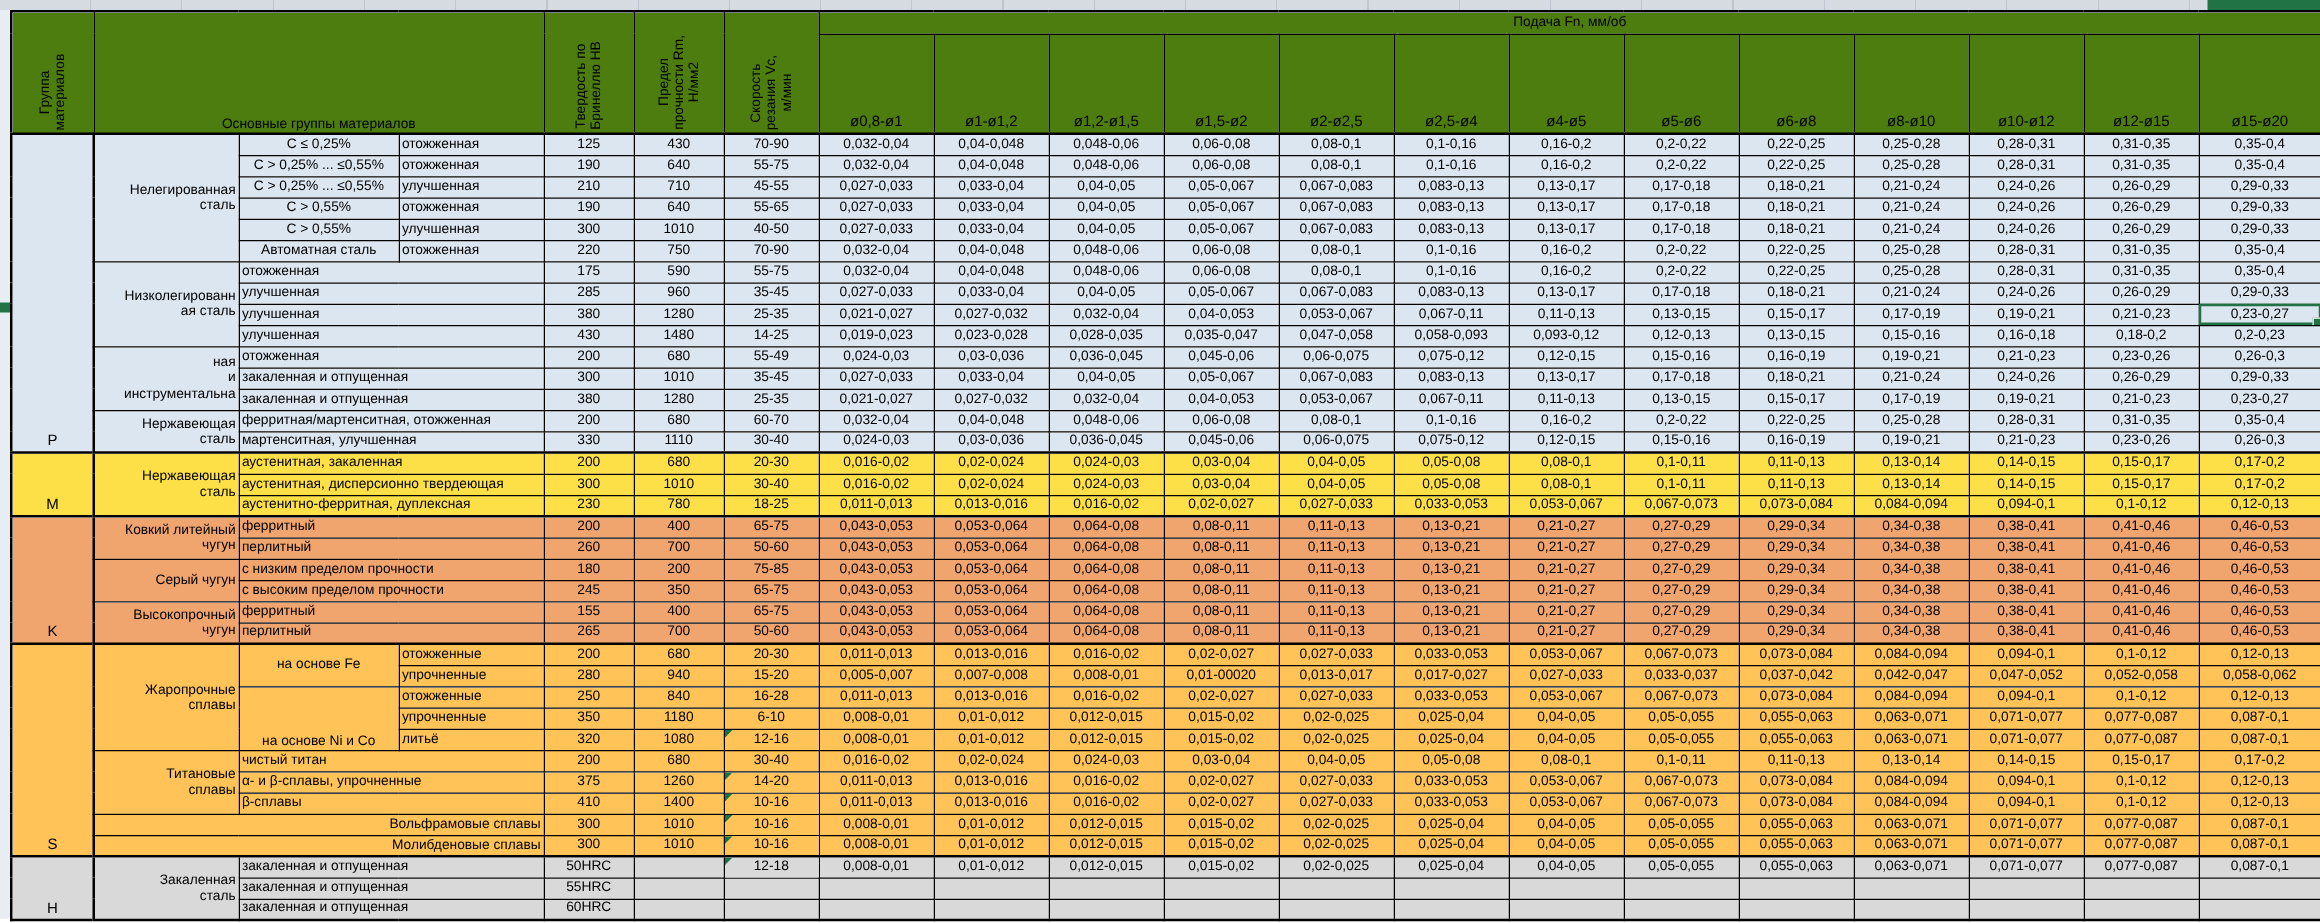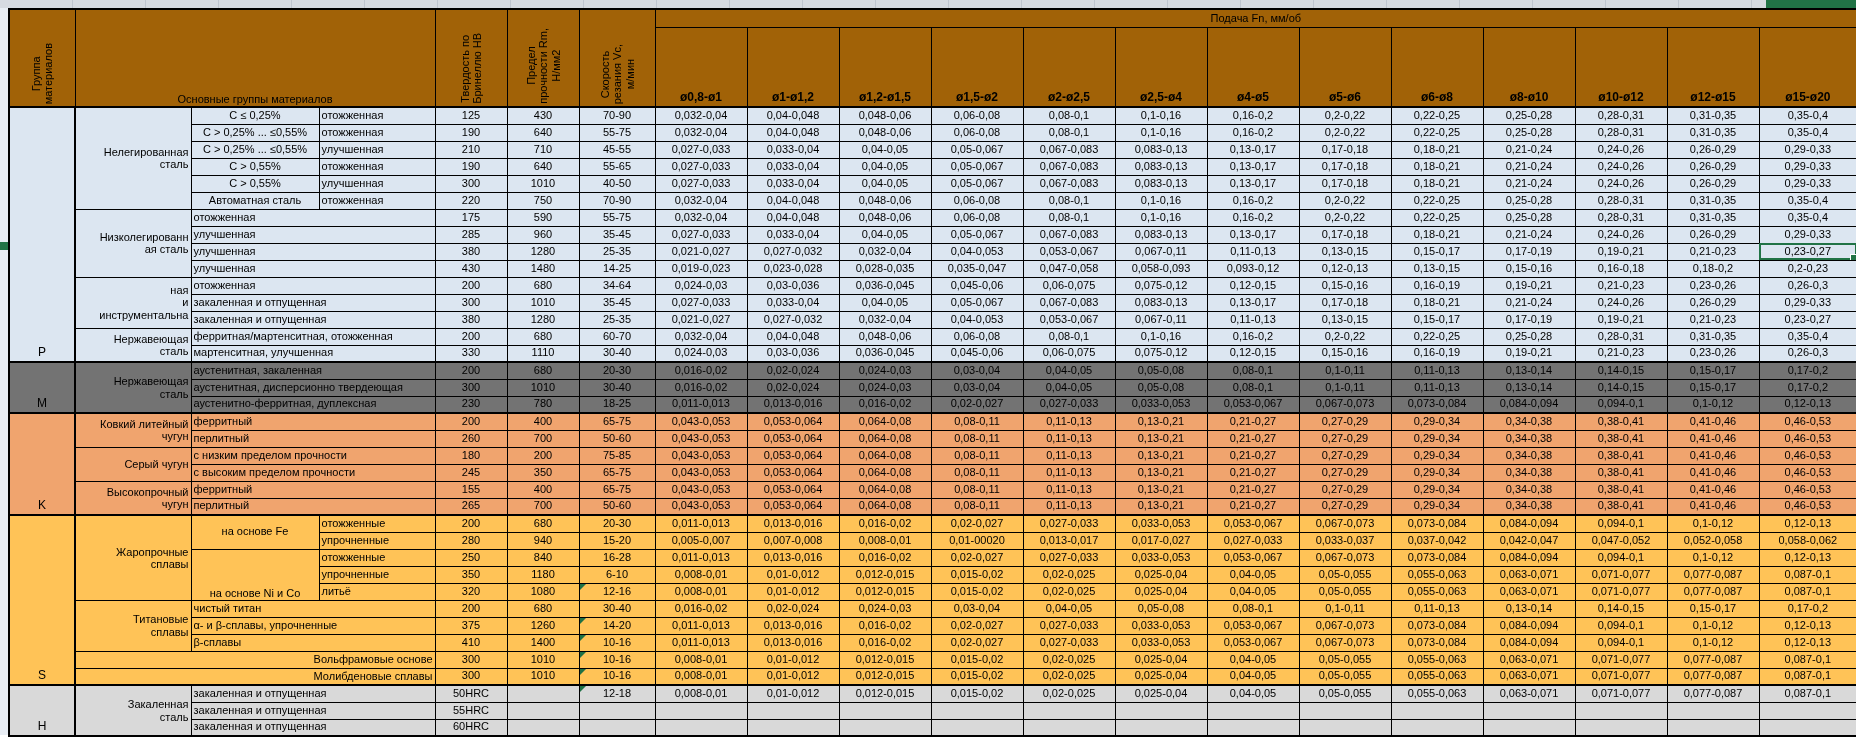--- a/index.html
+++ b/index.html
@@ -7,43 +7,43 @@
        font-family:"Liberation Sans",sans-serif;color:#000;overflow:hidden}
   #top-strip{position:absolute;left:0;top:0;width:1856px;height:8px;
     background:repeating-linear-gradient(to right,#d6dae1 0 72px,#bfc5cf 72px 73px)}
   #col-marker{position:absolute;left:1766px;top:0;width:90px;height:8px;background:#217346}
   #left-strip{position:absolute;left:0;top:8px;width:8px;height:727px;background:#e8edf4}
   #row-marker{position:absolute;left:0;top:242px;width:8px;height:8px;background:#217346}
   #sheet{position:absolute;left:8px;top:8px}
   table{border-collapse:collapse;table-layout:fixed;width:1848px;border:2px solid #000}
   th,td{border:1px solid #000;padding:0 2px;font-size:11px;overflow:hidden;
         white-space:nowrap;font-weight:normal}
-  thead th{background:#a16207}
+  thead th{background:#4d7c0f}
   tr.band{height:18px}
   tr.diam{height:80px}
-  tr.diam th{vertical-align:bottom;text-align:center;font-weight:bold;font-size:12px;padding-bottom:2px}
+  tr.diam th{vertical-align:bottom;text-align:center;font-weight:normal;font-size:12px;padding-bottom:2px}
   th.bandcell{text-align:center}
   th.maingroups{vertical-align:bottom;text-align:center;padding-bottom:1px}
   .vwrap{display:flex;height:92px;align-items:flex-end;justify-content:center}
   .vtext{writing-mode:vertical-rl;transform:rotate(180deg);white-space:pre-line;
          line-height:1.12;font-size:11px}
   tbody tr{height:17px}
   tbody td{line-height:1.05}
   .c{text-align:center}
   .lt{vertical-align:bottom;text-align:center;font-size:12px;padding-bottom:2px;border-right:2px solid #000}
   .nm{white-space:pre-line;line-height:1.1;vertical-align:middle;text-align:right}
   .sb{text-align:center;vertical-align:middle}
   .cen{text-align:center}
   .vbot{vertical-align:bottom}
   .cd{text-align:left}
   .hb{border-left:1px solid #000}
   tr.top > th, tr.top > td{border-top:2px solid #000}
   tbody tr:first-child > td{border-top:2px solid #000}
   tr.sec-p > td{background:#DCE6F1}
-  tr.sec-m > td{background:#737373}
+  tr.sec-m > td{background:#fde047}
   tr.sec-k > td{background:#F0A46E}
   tr.sec-s > td{background:#FFC357}
   tr.sec-h > td{background:#D9D9D9}
   td.rel{position:relative}
   .ci{position:absolute;top:0;left:0;width:0;height:0;
       border-top:6px solid #1E7145;border-right:6px solid transparent}
   td.sel{outline:2px solid #217346;outline-offset:-2px;position:relative}
   .handle{position:absolute;right:-1px;bottom:-1px;width:5px;height:5px;
           background:#217346;border:1px solid #fff}
 </style>
@@ -328,21 +328,21 @@
           <td class="c fd">0,18-0,2</td>
           <td class="c fd">0,2-0,23</td>
         </tr>
         <tr class="sec-p">
           <td class="nm" rowspan="3">ная
 и
 инструментальна</td>
           <td class="cd" colspan="2">отожженная</td>
           <td class="c hb">200</td>
           <td class="c">680</td>
-          <td class="c">34-64</td>
+          <td class="c">55-49</td>
           <td class="c fd">0,024-0,03</td>
           <td class="c fd">0,03-0,036</td>
           <td class="c fd">0,036-0,045</td>
           <td class="c fd">0,045-0,06</td>
           <td class="c fd">0,06-0,075</td>
           <td class="c fd">0,075-0,12</td>
           <td class="c fd">0,12-0,15</td>
           <td class="c fd">0,15-0,16</td>
           <td class="c fd">0,16-0,19</td>
           <td class="c fd">0,19-0,21</td>
@@ -761,21 +761,21 @@
           <td class="c fd">0,033-0,053</td>
           <td class="c fd">0,053-0,067</td>
           <td class="c fd">0,067-0,073</td>
           <td class="c fd">0,073-0,084</td>
           <td class="c fd">0,084-0,094</td>
           <td class="c fd">0,094-0,1</td>
           <td class="c fd">0,1-0,12</td>
           <td class="c fd">0,12-0,13</td>
         </tr>
         <tr class="sec-s">
-          <td class="nm" colspan="3">Вольфрамовые основе</td>
+          <td class="nm" colspan="3">Вольфрамовые сплавы</td>
           <td class="c hb">300</td>
           <td class="c">1010</td>
           <td class="c rel">10-16<span class="ci"></span></td>
           <td class="c fd">0,008-0,01</td>
           <td class="c fd">0,01-0,012</td>
           <td class="c fd">0,012-0,015</td>
           <td class="c fd">0,015-0,02</td>
           <td class="c fd">0,02-0,025</td>
           <td class="c fd">0,025-0,04</td>
           <td class="c fd">0,04-0,05</td>

